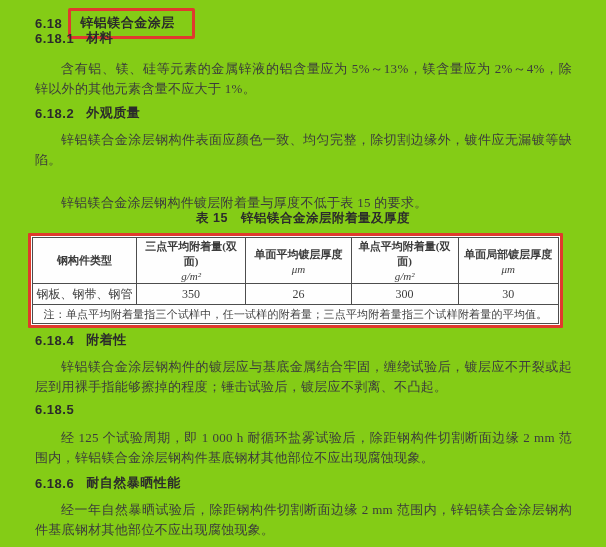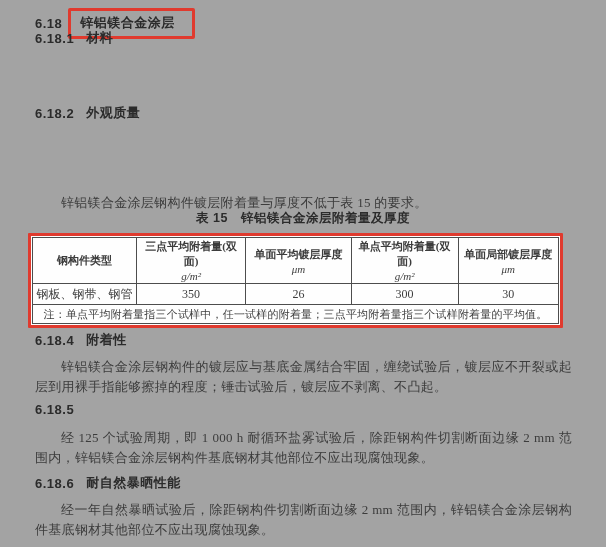--- a/index.html
+++ b/index.html
@@ -6,21 +6,21 @@
   body {
     width: 606px; height: 547px;
     background: #ffffff;
     font-family: "Liberation Serif", "DejaVu Serif", serif;
     color: #3c3c3c;
     overflow: hidden;
   }
   .page {
     position: relative;
     width: 606px; height: 547px;
-    background: #a3a3a3;
+    background: #84cc16;
   }
   .block { position: absolute; left: 35px; right: 34px; }
   .heading {
     display: flex; align-items: center;
     font-family: "Liberation Sans", "DejaVu Sans", sans-serif;
     font-weight: bold; font-size: 13px; color: #2b2b2b;
     letter-spacing: 0.5px;
   }
   .heading .num { margin-right: 12px; }
   .para {
@@ -69,25 +69,27 @@
     <span class="num" style="margin-right:8px;">6.18</span>
     <span class="boxed-title">
       <span>锌铝镁合金涂层</span>
     </span>
   </div>
 
   <div class="block heading" style="top:29px;">
     <span class="num">6.18.1</span>
     <span>材料</span>
   </div>
+  <p class="block para" style="top:59px;">含有铝、镁、硅等元素的金属锌液的铝含量应为 5%～13%，镁含量应为 2%～4%，除锌以外的其他元素含量不应大于 1%。</p>
 
   <div class="block heading" style="top:104px;">
     <span class="num">6.18.2</span>
     <span>外观质量</span>
   </div>
+  <p class="block para" style="top:130px;">锌铝镁合金涂层钢构件表面应颜色一致、均匀完整，除切割边缘外，镀件应无漏镀等缺陷。</p>
 
   <p class="block para" style="top:193px;">锌铝镁合金涂层钢构件镀层附着量与厚度不低于表 15 的要求。</p>
 
   <div class="caption" style="top:210px;">表 15　锌铝镁合金涂层附着量及厚度</div>
 
   <div class="table-annotation">
     <table class="spec">
       <colgroup>
         <col style="width:19.8%">
           <col style="width:20.7%">

